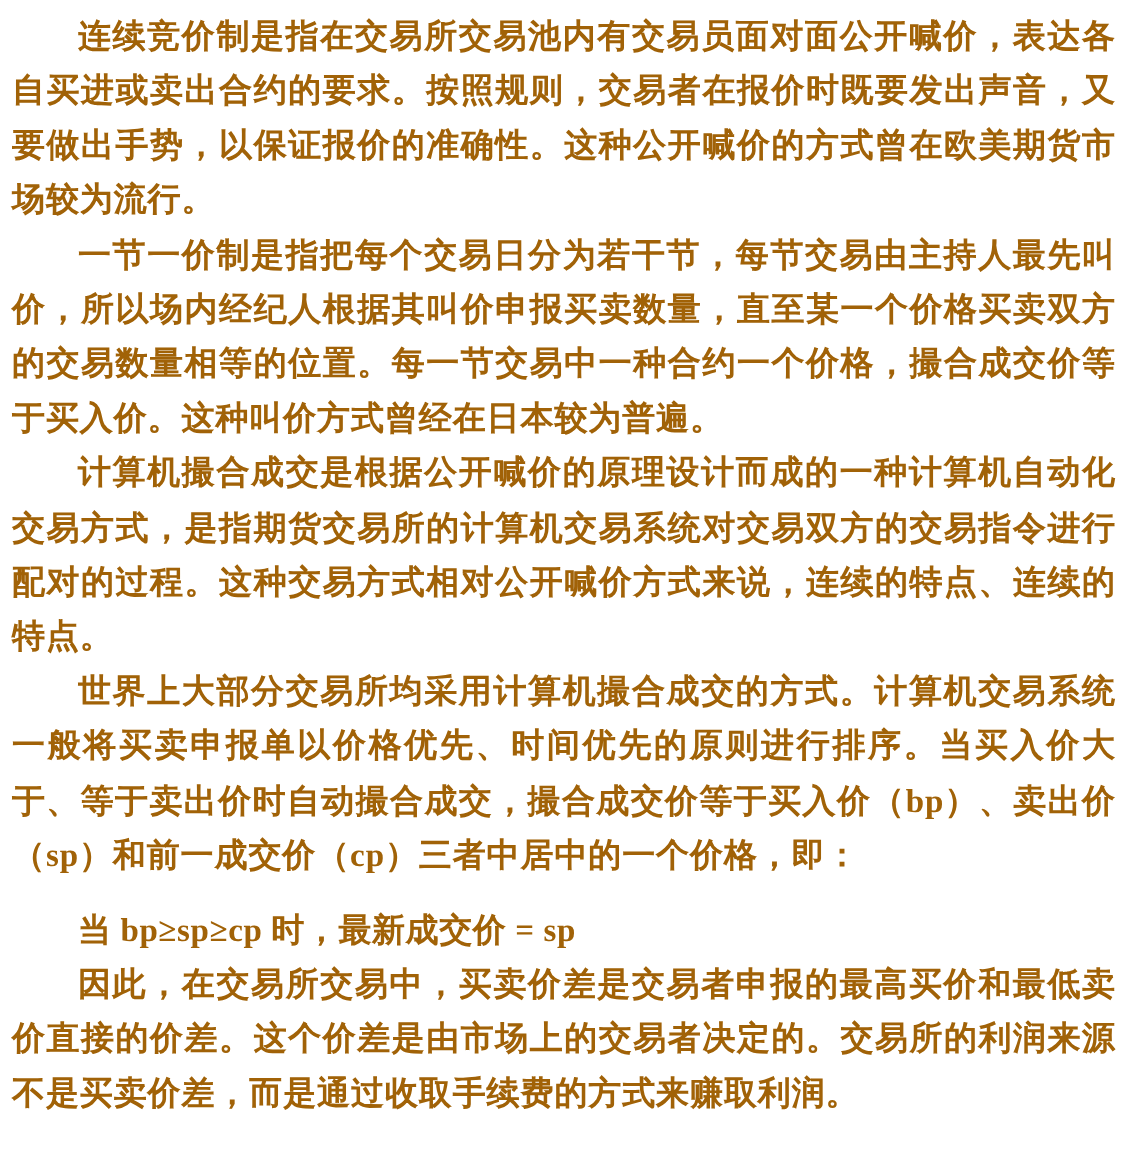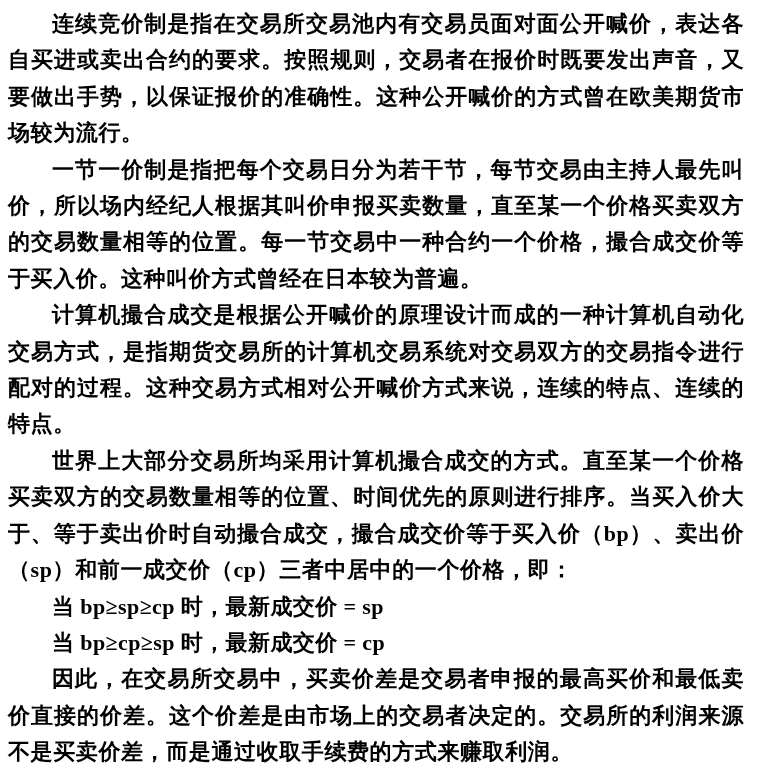--- a/index.html
+++ b/index.html
@@ -11,49 +11,49 @@
     width: 758px;
     height: 769px;
     overflow: hidden;
   }
   .page {
     box-sizing: border-box;
     width: 758px;
     height: 769px;
     padding: 6px 14px 4px 8px;
     background: #ffffff;
-    color: #000000;
+    color: #a16207;
     font-family: "Liberation Serif", "DejaVu Serif", serif;
     font-size: 22px;
     font-weight: bold;
     line-height: 36.4px;
     letter-spacing: 0.6px;
   }
   .para {
     margin: 0;
     text-indent: 2em;
     text-align: justify;
     text-justify: inter-ideograph;
   }
   .para.formula {
     text-align: left;
     letter-spacing: 0.4px;
+    margin-top: 13px;
   }
 </style>
 </head>
 <body>
 
 <div class="page">
   <p class="para">连续竞价制是指在交易所交易池内有交易员面对面公开喊价，表达各自买进或卖出合约的要求。按照规则，交易者在报价时既要发出声音，又要做出手势，以保证报价的准确性。这种公开喊价的方式曾在欧美期货市场较为流行。</p>
 
   <p class="para">一节一价制是指把每个交易日分为若干节，每节交易由主持人最先叫价，所以场内经纪人根据其叫价申报买卖数量，直至某一个价格买卖双方的交易数量相等的位置。每一节交易中一种合约一个价格，撮合成交价等于买入价。这种叫价方式曾经在日本较为普遍。</p>
 
   <p class="para">计算机撮合成交是根据公开喊价的原理设计而成的一种计算机自动化交易方式，是指期货交易所的计算机交易系统对交易双方的交易指令进行配对的过程。这种交易方式相对公开喊价方式来说，连续的特点、连续的特点。</p>
 
-  <p class="para">世界上大部分交易所均采用计算机撮合成交的方式。直至某一个价格买卖双方的交易数量相等的位置、时间优先的原则进行排序。当买入价大于、等于卖出价时自动撮合成交，撮合成交价等于买入价（bp）、卖出价（sp）和前一成交价（cp）三者中居中的一个价格，即：</p>
+  <p class="para">世界上大部分交易所均采用计算机撮合成交的方式。计算机交易系统一般将买卖申报单以价格优先、时间优先的原则进行排序。当买入价大于、等于卖出价时自动撮合成交，撮合成交价等于买入价（bp）、卖出价（sp）和前一成交价（cp）三者中居中的一个价格，即：</p>
 
   <p class="para formula">当 bp≥sp≥cp 时，最新成交价 = sp</p>
 
-  <p class="para formula">当 bp≥cp≥sp 时，最新成交价 = cp</p>
 
 
   <p class="para">因此，在交易所交易中，买卖价差是交易者申报的最高买价和最低卖价直接的价差。这个价差是由市场上的交易者决定的。交易所的利润来源不是买卖价差，而是通过收取手续费的方式来赚取利润。</p>
 </div>
 
 </body></html>

